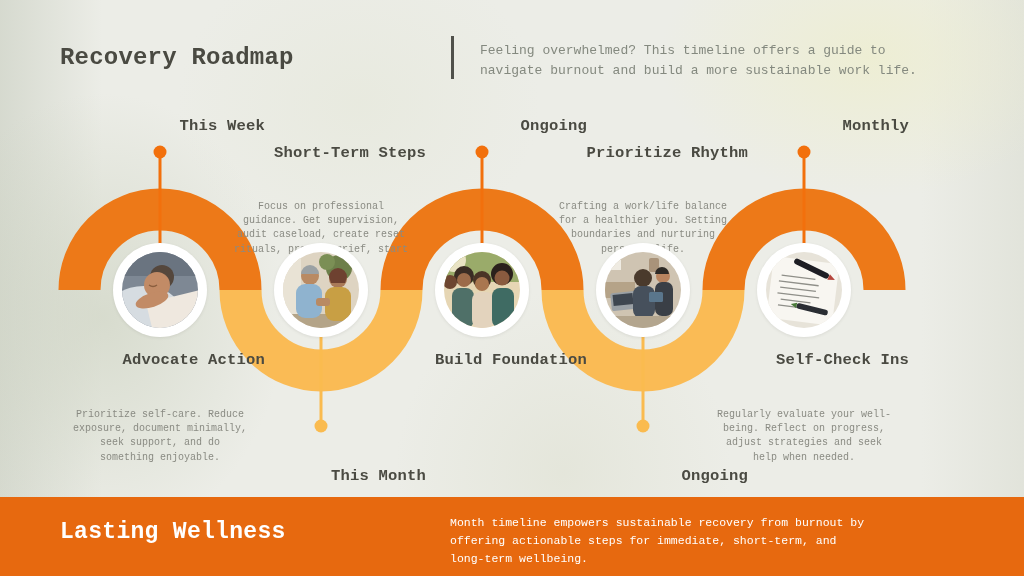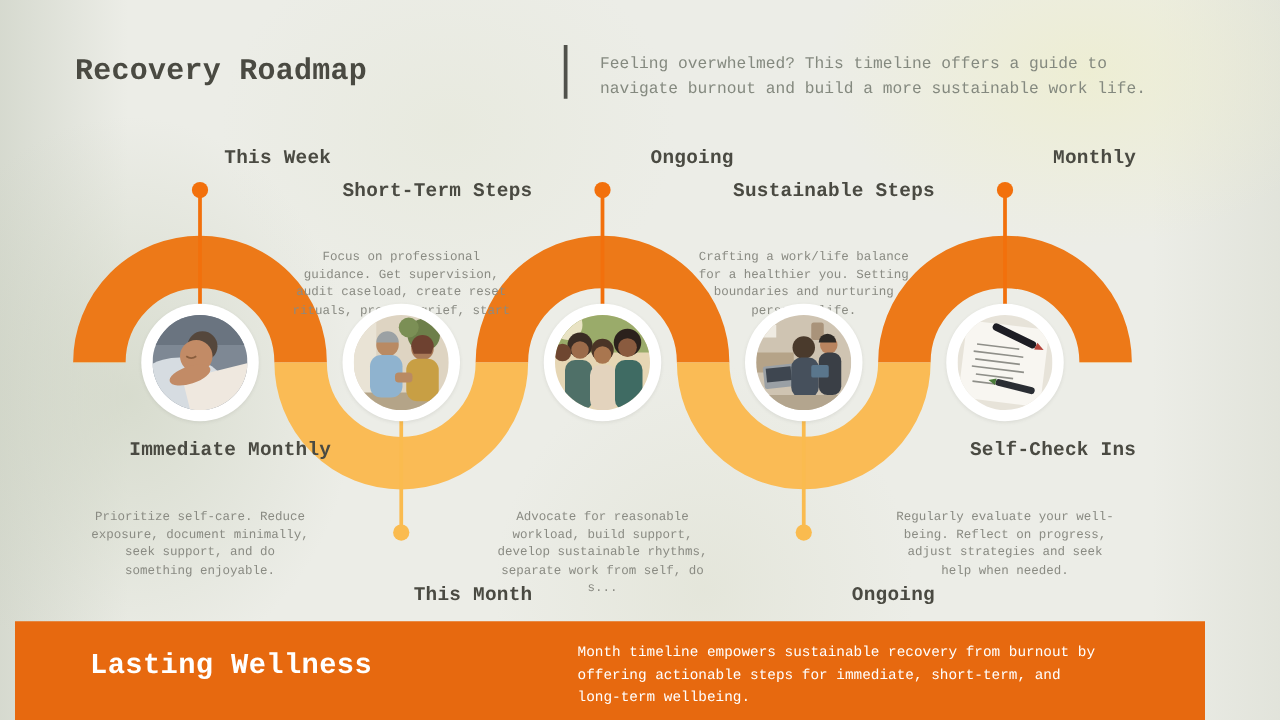--- a/index.html
+++ b/index.html
@@ -36,21 +36,21 @@
   .tl-top{top:117px;} .hd-top{top:144px;} .bd-top{top:176px;}
   .hd-bot{top:351px;} .bd-bot{top:384px;} .tl-bot{top:440px;margin-top:27px;}
   .photo-ring{
     position:absolute;top:243px;width:94px;height:94px;border-radius:50%;
     background:#ffffff;display:flex;align-items:center;justify-content:center;
     box-shadow:0 1px 3px rgba(90,90,80,0.12);
   }
   .p1{left:113px;} .p2{left:274px;} .p3{left:435px;} .p4{left:596px;} .p5{left:757px;}
   .photo-ring svg{border-radius:50%;display:block;}
   .footer{
-    position:absolute;left:12px;top:497px;width:952px;height:79px;background:#E7690F;
+    position:absolute;left:0;top:497px;width:1024px;height:79px;background:#E7690F;
   }
   .brand{
     position:absolute;left:60px;top:22px;
     font-size:23px;font-weight:700;color:#ffffff;letter-spacing:.3px;
   }
   .footer-text{
     position:absolute;left:450px;top:17px;width:420px;
     font-size:11.5px;line-height:1.55;color:#ffffff;
   }
 </style>
@@ -84,31 +84,31 @@
     <line x1="804" y1="152" x2="804" y2="290" stroke="#F2700C" stroke-width="3"></line>
 
     <circle cx="160" cy="152" r="6.5" fill="#F2700C"></circle>
     <circle cx="482" cy="152" r="6.5" fill="#F2700C"></circle>
     <circle cx="804" cy="152" r="6.5" fill="#F2700C"></circle>
     <circle cx="321" cy="426" r="6.5" fill="#FABB4F"></circle>
     <circle cx="643" cy="426" r="6.5" fill="#FABB4F"></circle>
   </svg>
 
   <div class="col c1 tl-top time-label">This Week</div>
-  <div class="col c1 hd-bot step-heading">Immediate Monthly</div>
+  <div class="col c1 hd-bot step-heading">Advocate Action</div>
   <div class="col-body b1 bd-bot step-body">Prioritize self-care. Reduce exposure, document minimally, seek support, and do something enjoyable.</div>
 
   <div class="col c2 hd-top step-heading">Short-Term Steps</div>
   <div class="col-body b2 bd-top step-body">Focus on professional guidance. Get supervision, audit caseload, create reset rituals, process grief, start t...</div>
   <div class="col c2 tl-bot time-label">This Month</div>
 
   <div class="col c3 tl-top time-label">Ongoing</div>
-  <div class="col-body b3 bd-bot step-body">Advocate for reasonable workload, build support, develop sustainable rhythms, separate work from self, do s...</div>
-
-  <div class="col c4 hd-top step-heading">Sustainable Steps</div>
+  <div class="col c3 hd-bot step-heading">Build Foundation</div>
+
+  <div class="col c4 hd-top step-heading">Prioritize Rhythm</div>
   <div class="col-body b4 bd-top step-body">Crafting a work/life balance for a healthier you. Setting boundaries and nurturing personal life.</div>
   <div class="col c4 tl-bot time-label">Ongoing</div>
 
   <div class="col c5 tl-top time-label">Monthly</div>
   <div class="col c5 hd-bot step-heading">Self-Check Ins</div>
   <div class="col-body b5 bd-bot step-body">Regularly evaluate your well-being. Reflect on progress, adjust strategies and seek help when needed.</div>
 
   <div class="photo-ring p1">
     <svg width="76" height="76" viewBox="0 0 76 76">
       <rect width="76" height="76" fill="#7E8894"></rect>

